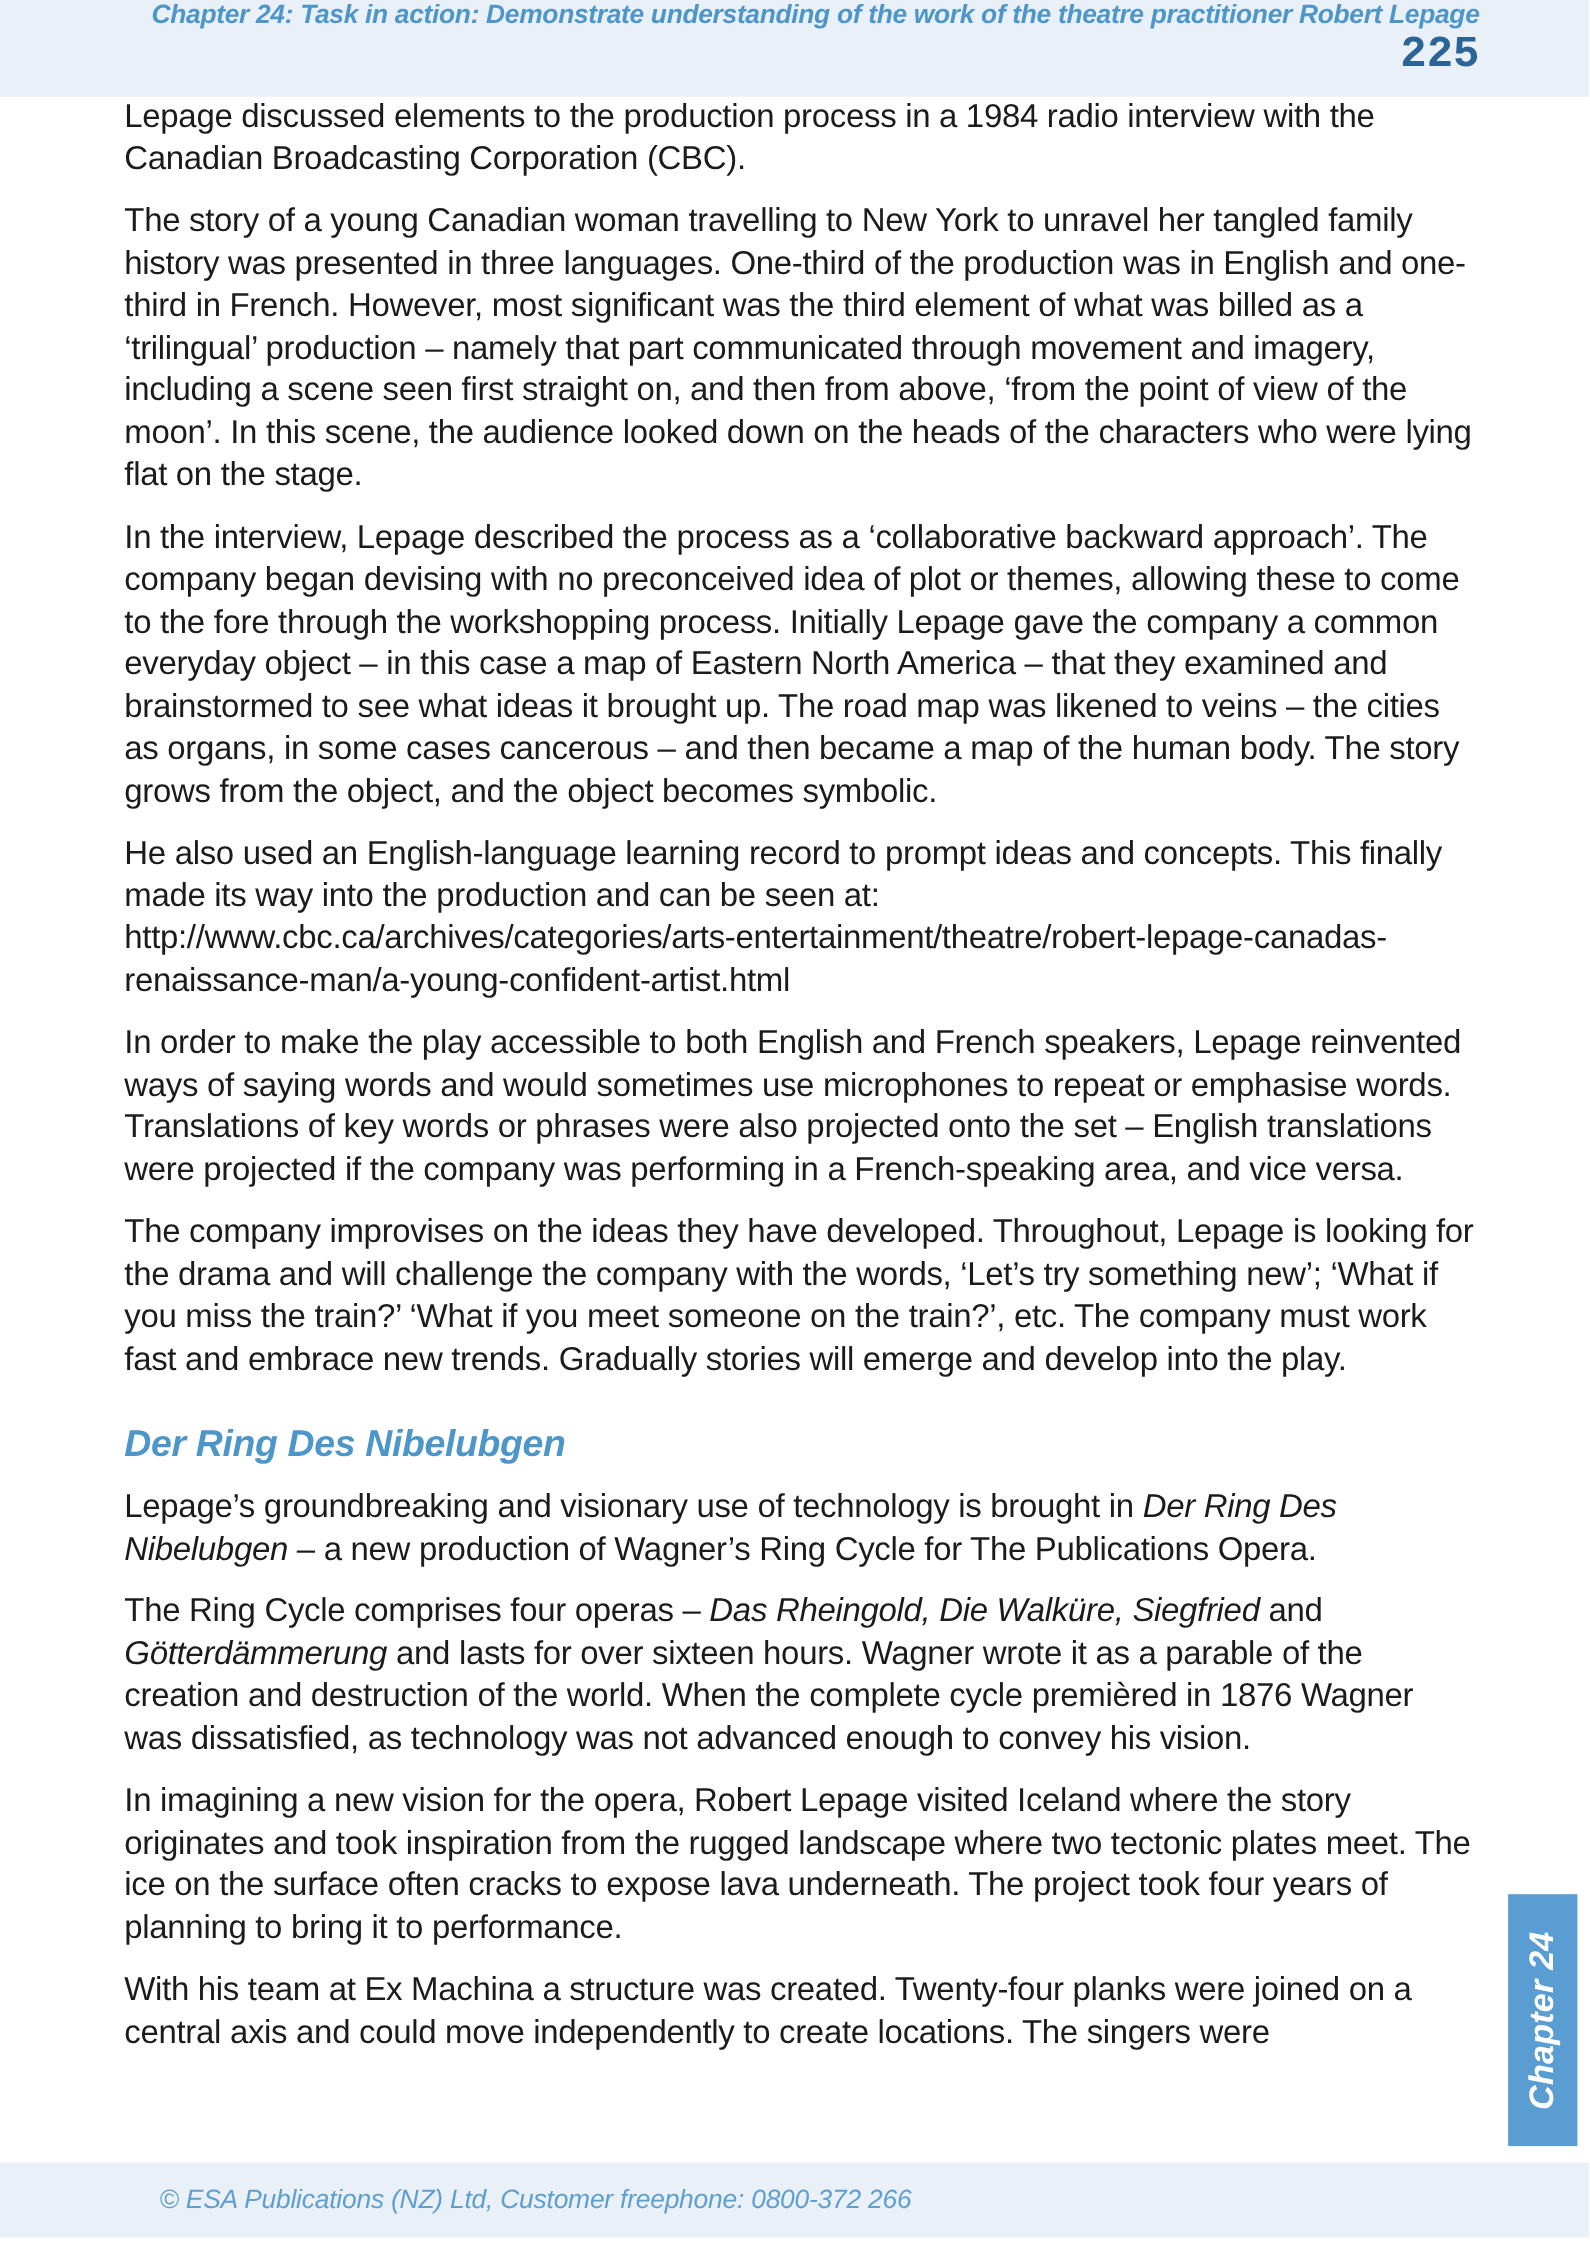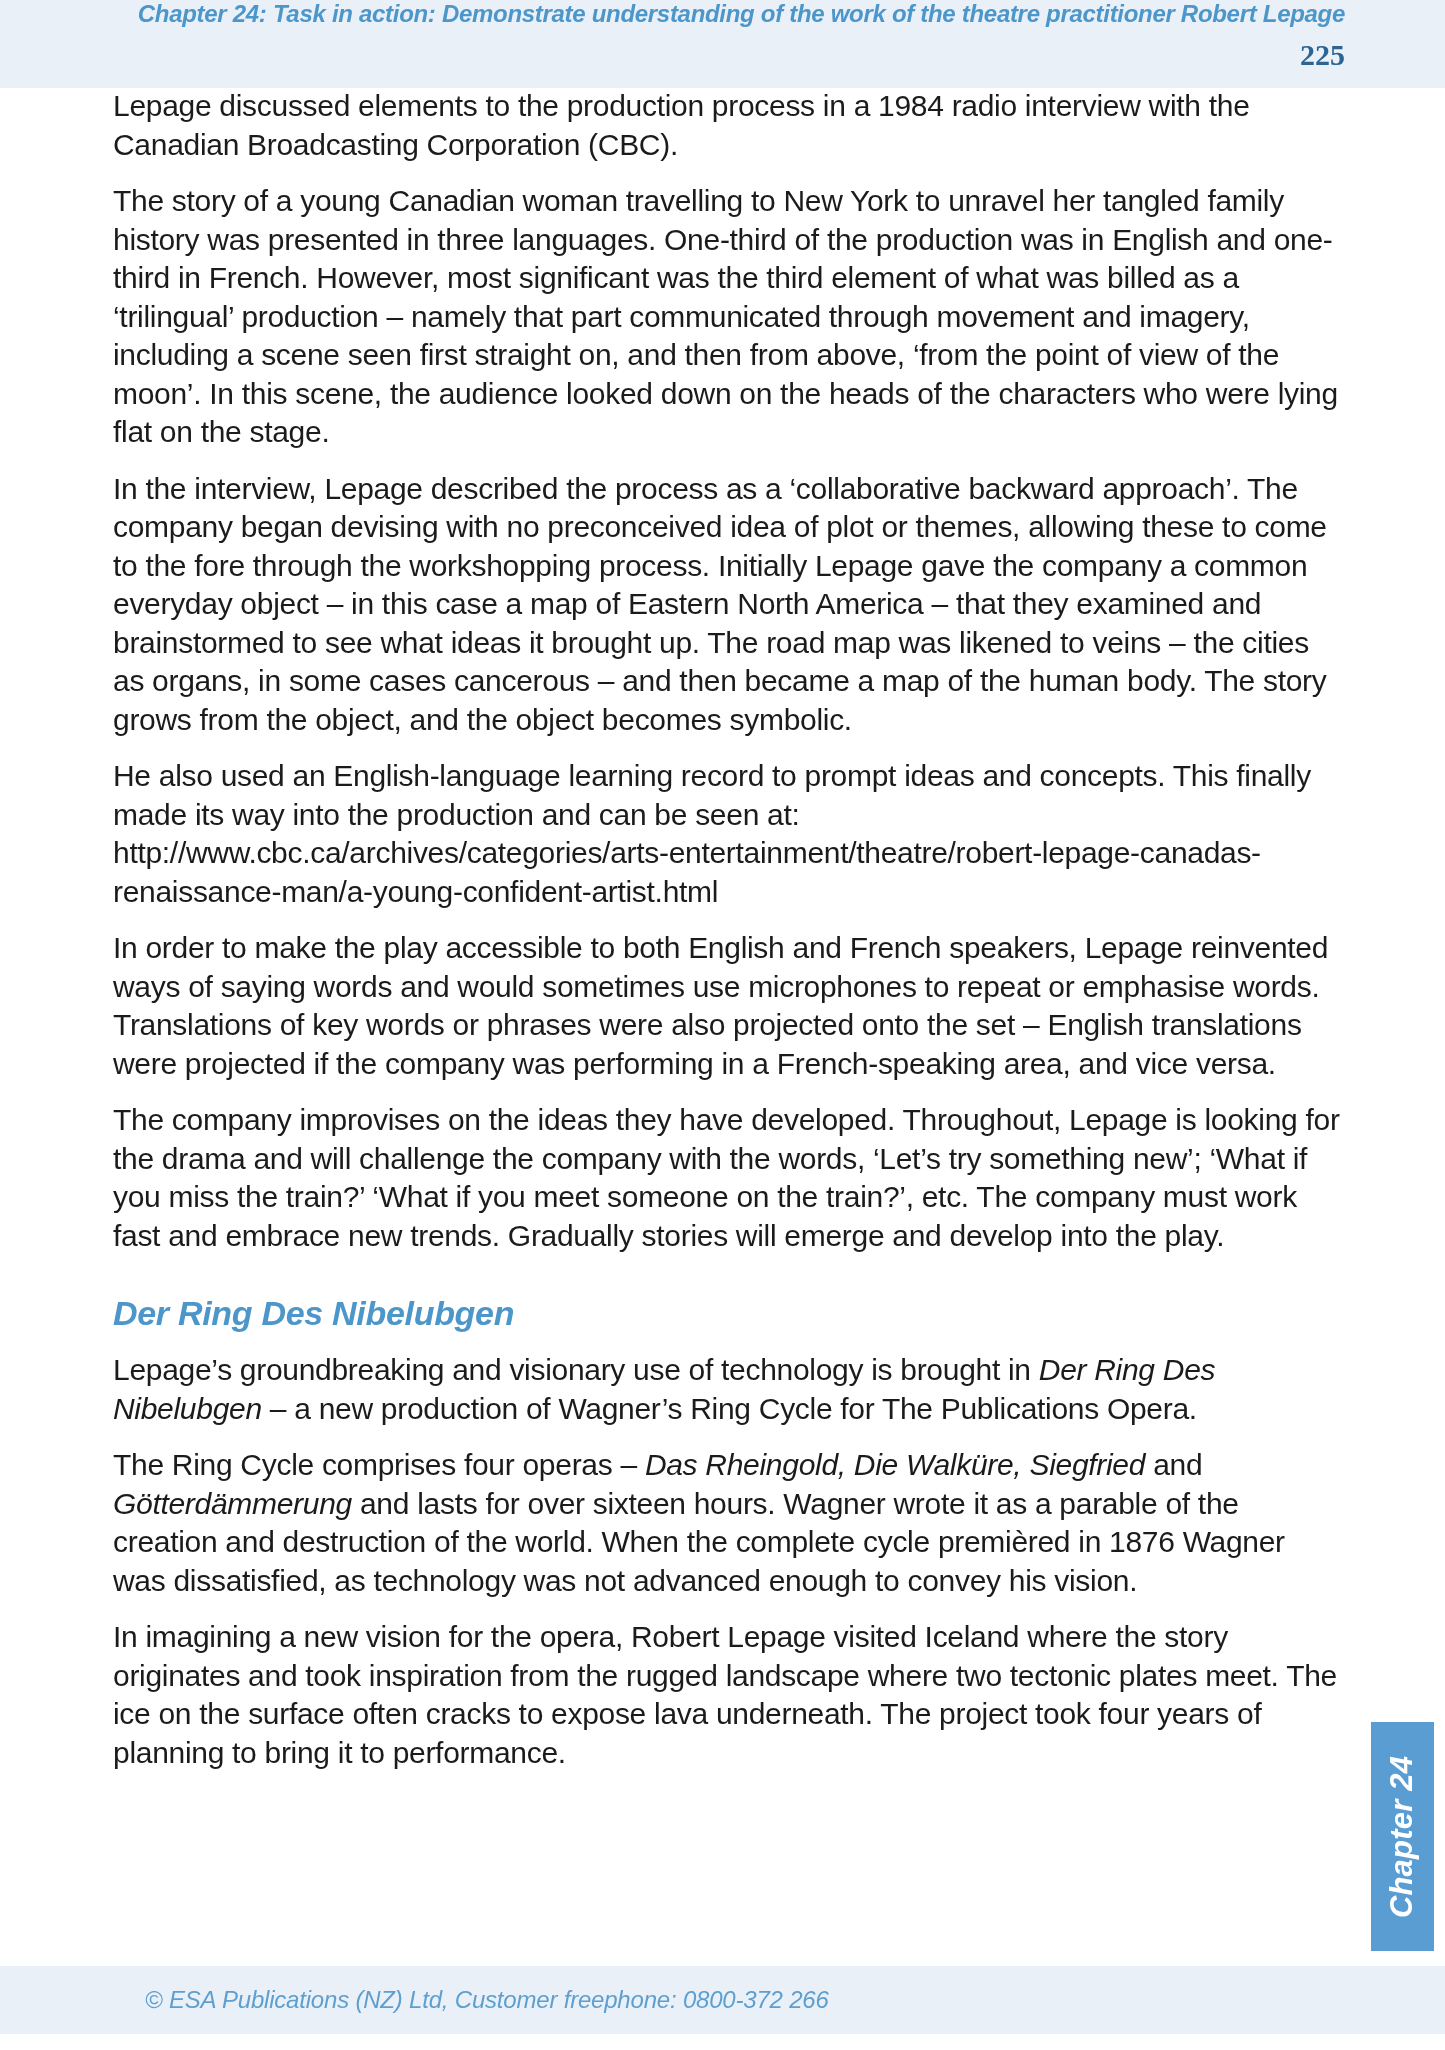--- a/index.html
+++ b/index.html
@@ -36,22 +36,22 @@
     color: var(--accent);
     font-style: italic;
     font-weight: bold;
     font-size: 24px;
     letter-spacing: -0.3px;
     white-space: nowrap;
   }
   .page-number {
     color: var(--pagenum);
     font-weight: bold;
-    font-size: 30px;
-    font-family: Liberation Serif, serif;
+    font-size: 40px;
+    font-family: Liberation Mono, monospace;
   }
   .content {
     position: absolute;
     top: 73px;
     left: 113px;
     width: 1232px;
     padding-top: 14px;
   }
   .body-para {
     margin: 0 0 18px 0;
@@ -123,20 +123,21 @@
       <p class="body-para"><span>Lepage discussed elements to the production process in a 1984 radio interview with the Canadian Broadcasting Corporation (CBC).</span></p>
       <p class="body-para"><span>The story of a young Canadian woman travelling to New York to unravel her tangled family history was presented in three languages. One-third of the production was in English and one-third in French. However, most significant was the third element of what was billed as a ‘trilingual’ production – namely that part communicated through movement and imagery, including a scene seen first straight on, and then from above, ‘from the point of view of the moon’. In this scene, the audience looked down on the heads of the characters who were lying flat on the stage.</span></p>
       <p class="body-para"><span>In the interview, Lepage described the process as a ‘collaborative backward approach’. The company began devising with no preconceived idea of plot or themes, allowing these to come to the fore through the workshopping process. Initially Lepage gave the company a common everyday object – in this case a map of Eastern North America – that they examined and brainstormed to see what ideas it brought up. The road map was likened to veins – the cities as organs, in some cases cancerous – and then became a map of the human body. The story grows from the object, and the object becomes symbolic.</span></p>
       <p class="body-para"><span>He also used an English-language learning record to prompt ideas and concepts. This finally made its way into the production and can be seen at: </span><span>http://www.cbc.ca/archives/categories/arts-entertainment/theatre/robert-lepage-canadas-renaissance-man/a-young-confident-artist.html</span></p>
       <p class="body-para"><span>In order to make the play accessible to both English and French speakers, Lepage reinvented ways of saying words and would sometimes use microphones to repeat or emphasise words. Translations of key words or phrases were also projected onto the set – English translations were projected if the company was performing in a French-speaking area, and vice versa.</span></p>
       <p class="body-para"><span>The company improvises on the ideas they have developed. Throughout, Lepage is looking for the drama and will challenge the company with the words, ‘Let’s try something new’; ‘What if you miss the train?’ ‘What if you meet someone on the train?’, etc. The company must work fast and embrace new trends. Gradually stories will emerge and develop into the play.</span></p>
       <h2 class="section-heading">Der Ring Des Nibelubgen</h2>
       <p class="body-para"><span>Lepage’s groundbreaking and visionary use of technology is brought in </span><span class="em">Der Ring Des Nibelubgen</span><span> – a new production of Wagner’s Ring Cycle for The Publications Opera.</span></p>
       <p class="body-para"><span>The Ring Cycle comprises four operas – </span><span class="em">Das Rheingold, Die Walküre, Siegfried</span><span> and </span><span class="em">Götterdämmerung</span><span> and lasts for over sixteen hours. Wagner wrote it as a parable of the creation and destruction of the world. When the complete cycle premièred in 1876 Wagner was dissatisfied, as technology was not advanced enough to convey his vision.</span></p>
       <p class="body-para"><span>In imagining a new vision for the opera, Robert Lepage visited Iceland where the story originates and took inspiration from the rugged landscape where two tectonic plates meet. The ice on the surface often cracks to expose lava underneath. The project took four years of planning to bring it to performance.</span></p>
+      <p class="body-para"><span>With his team at Ex Machina a structure was created. Twenty-four planks were joined on a central axis and could move independently to create locations. The singers were</span></p>
     </main>
 
   <aside class="chapter-tab">
     <span class="chapter-tab-label">Chapter 24</span>
   </aside>
 
   <footer class="footer-band">
     <div class="footer-text">© ESA Publications (NZ) Ltd, Customer freephone: 0800-372 266</div>
   </footer>
 

